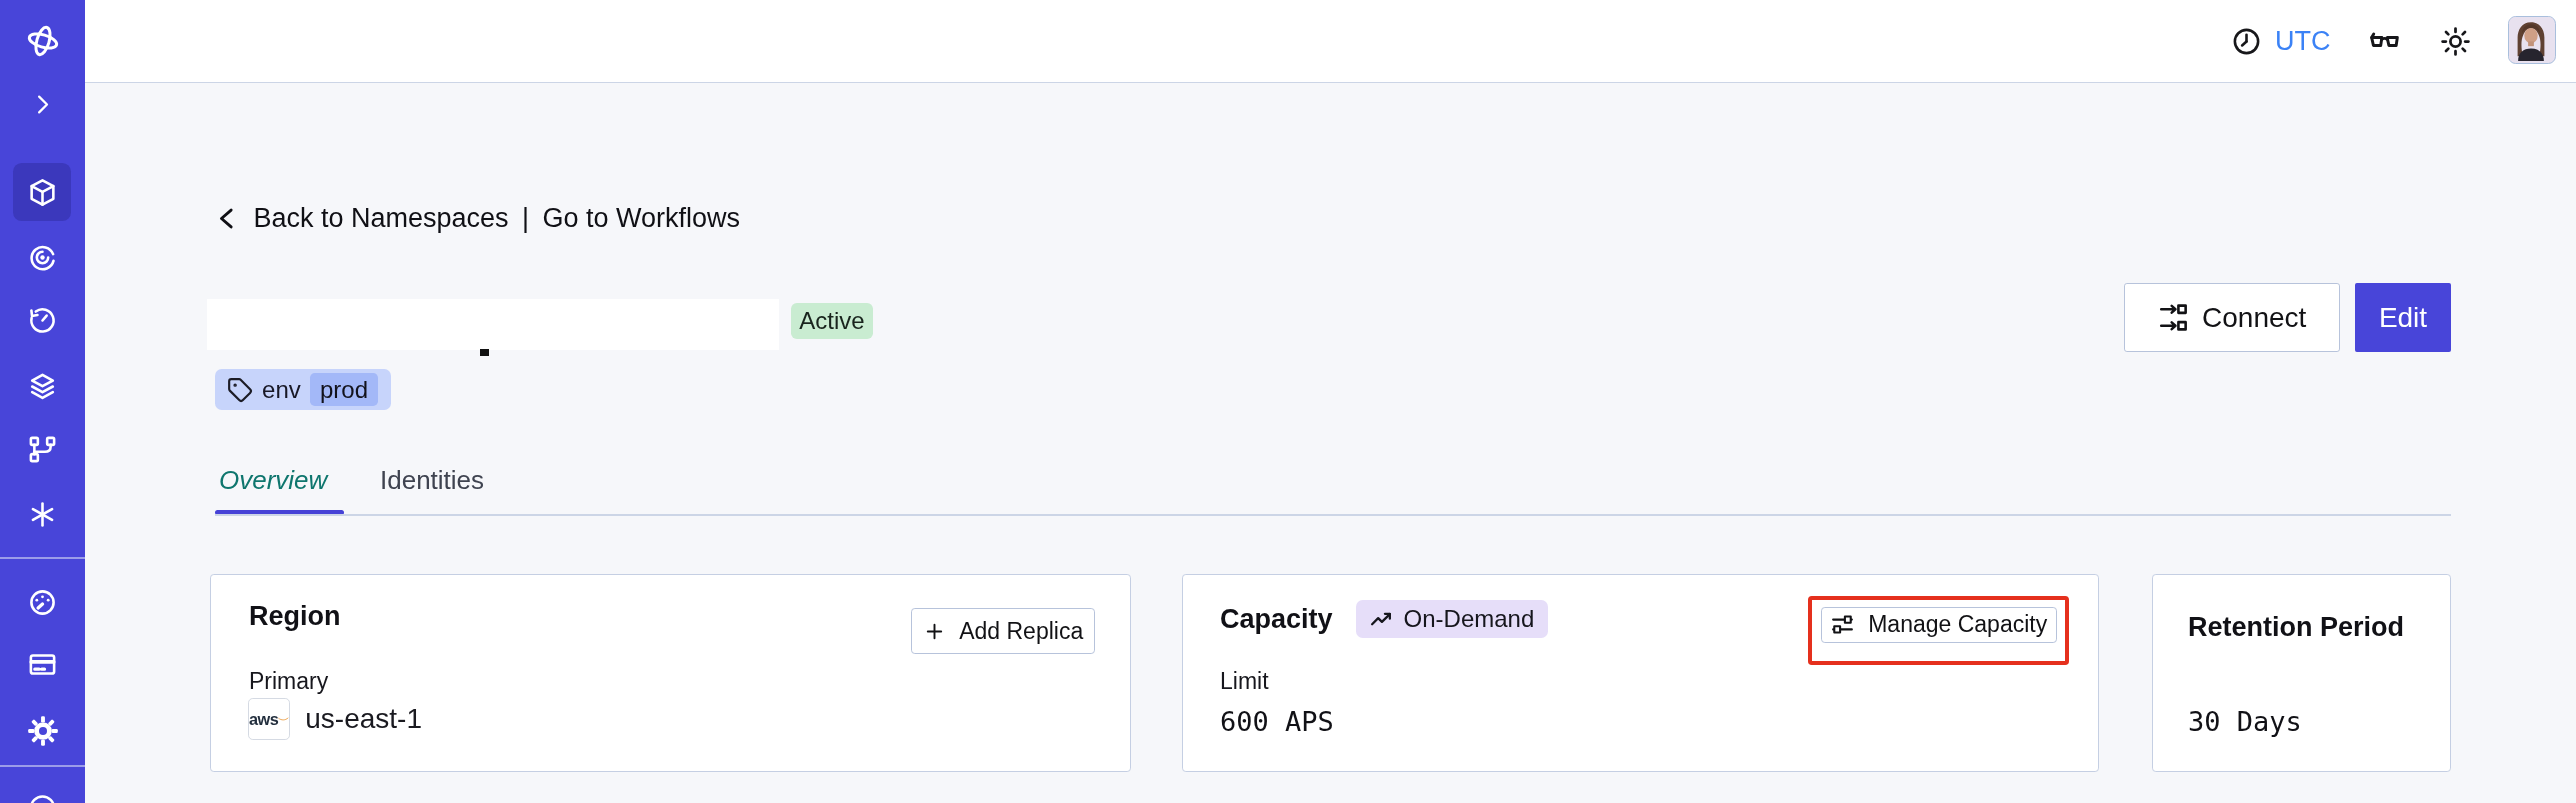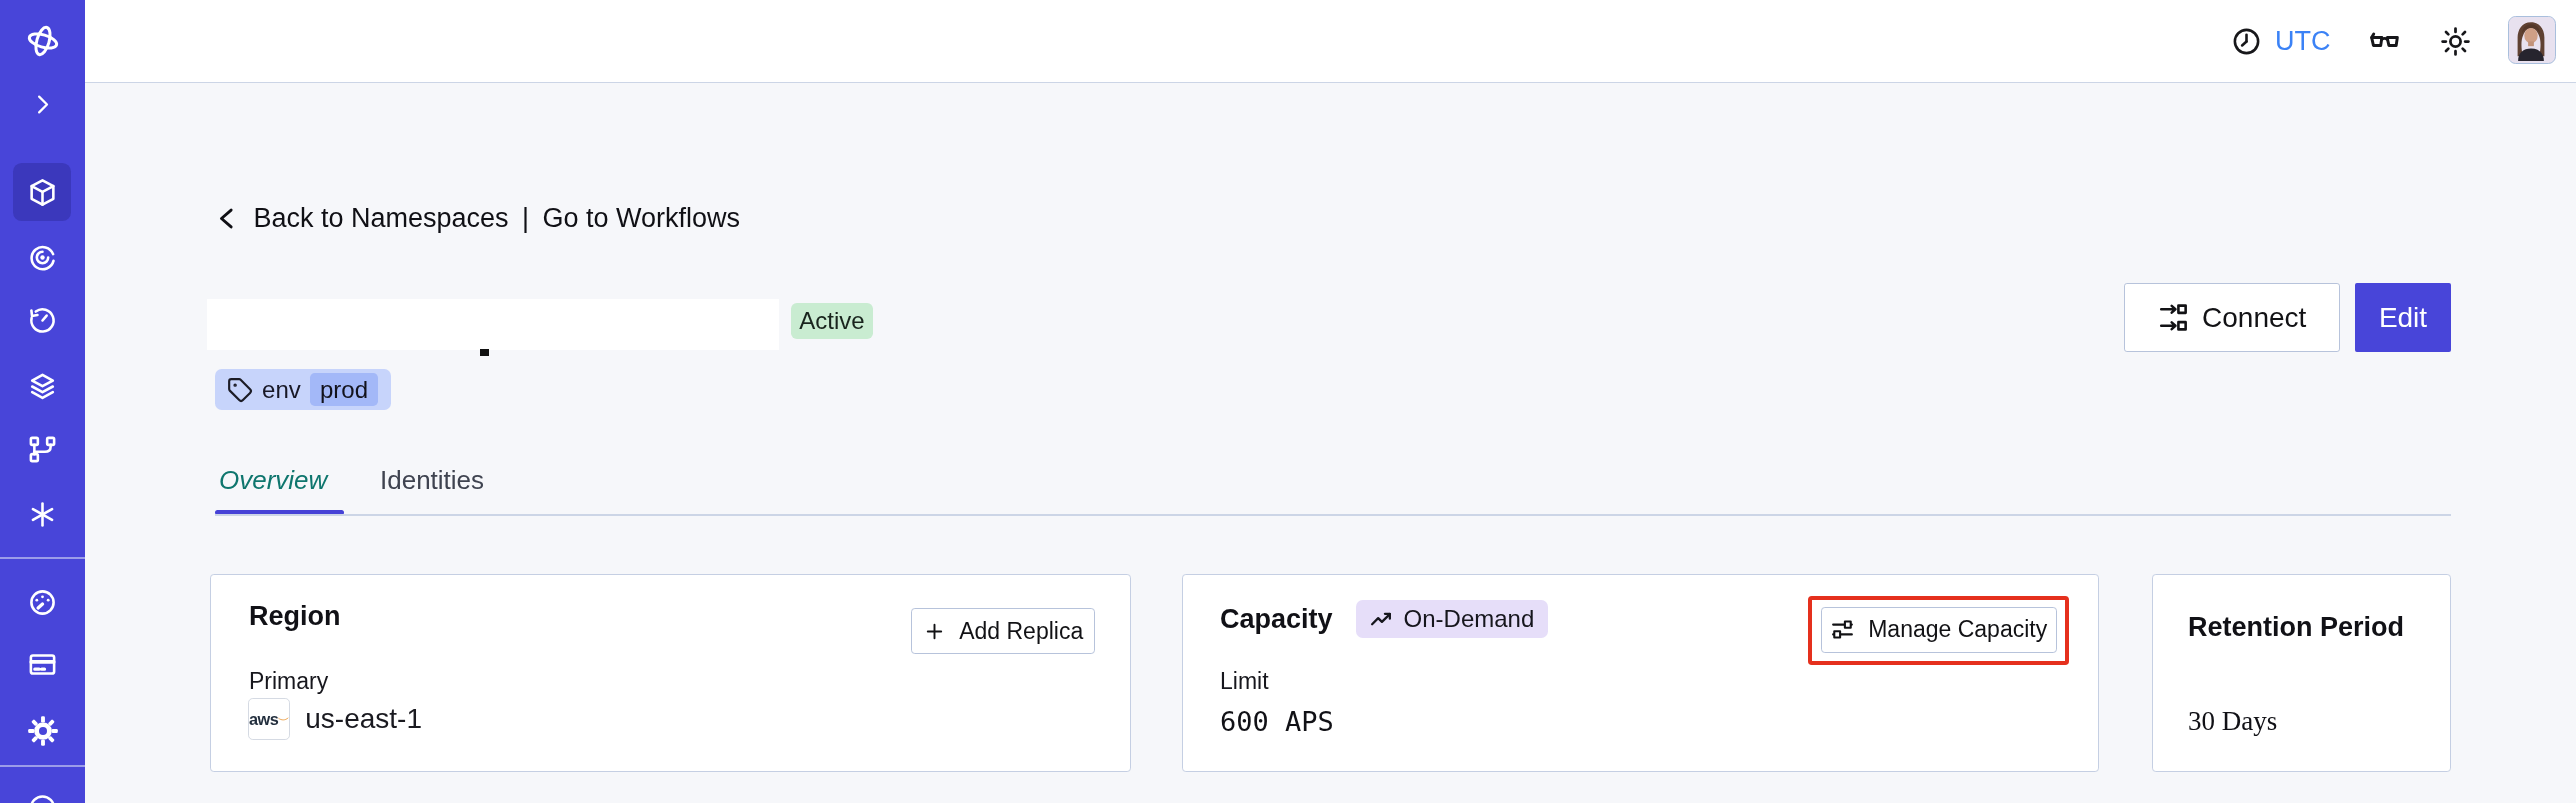--- a/index.html
+++ b/index.html
@@ -291,33 +291,33 @@
       <span class="card-title">Capacity</span>
       <span class="badge-lav">
         <svg width="25" height="25" viewBox="0 0 24 24">
             <path d="M3 16.5 8.8 10.7l3.6 3.6L20 6.8"></path>
             <path d="M15.3 6.5H20v4.7"></path>
           </svg>
         <span>On-Demand</span>
       </span>
     </div>
     <div class="abs highlight-box" style="left:625px;top:21px;width:261px;height:69px;">
-      <div class="btn btn-outline btn-sm" style="width:236px;height:46px;margin:6.7px auto;">
+      <div class="btn btn-outline btn-sm" style="width:236px;height:36px;margin:6.7px auto;">
         <svg width="25" height="25" viewBox="0 0 24 24">
             <path d="M3 7.3h18"></path>
             <rect x="14.3" y="4.3" width="5.6" height="6" fill="#fff"></rect>
             <path d="M3 16.7h18"></path>
             <rect x="4.1" y="13.7" width="5.6" height="6" fill="#fff"></rect>
           </svg>
         <span>Manage Capacity</span>
       </div>
     </div>
     <div class="abs field-label" style="left:37px;top:93px;">Limit</div>
     <div class="abs mono-value" style="left:37px;top:131px;">600 APS</div>
   </section>
 
   <section class="abs card" style="left:2152px;top:574px;width:299px;height:198px;">
     <div class="abs card-title" style="left:35px;top:36px;">Retention Period</div>
-    <div class="abs mono-value" style="left:35px;top:131px;font-family:Liberation Serif, serif;">30 Days</div>
+    <div class="abs mono-value" style="left:35px;top:131px;">30 Days</div>
   </section>
 
 </div>
 
 
 </body></html>

